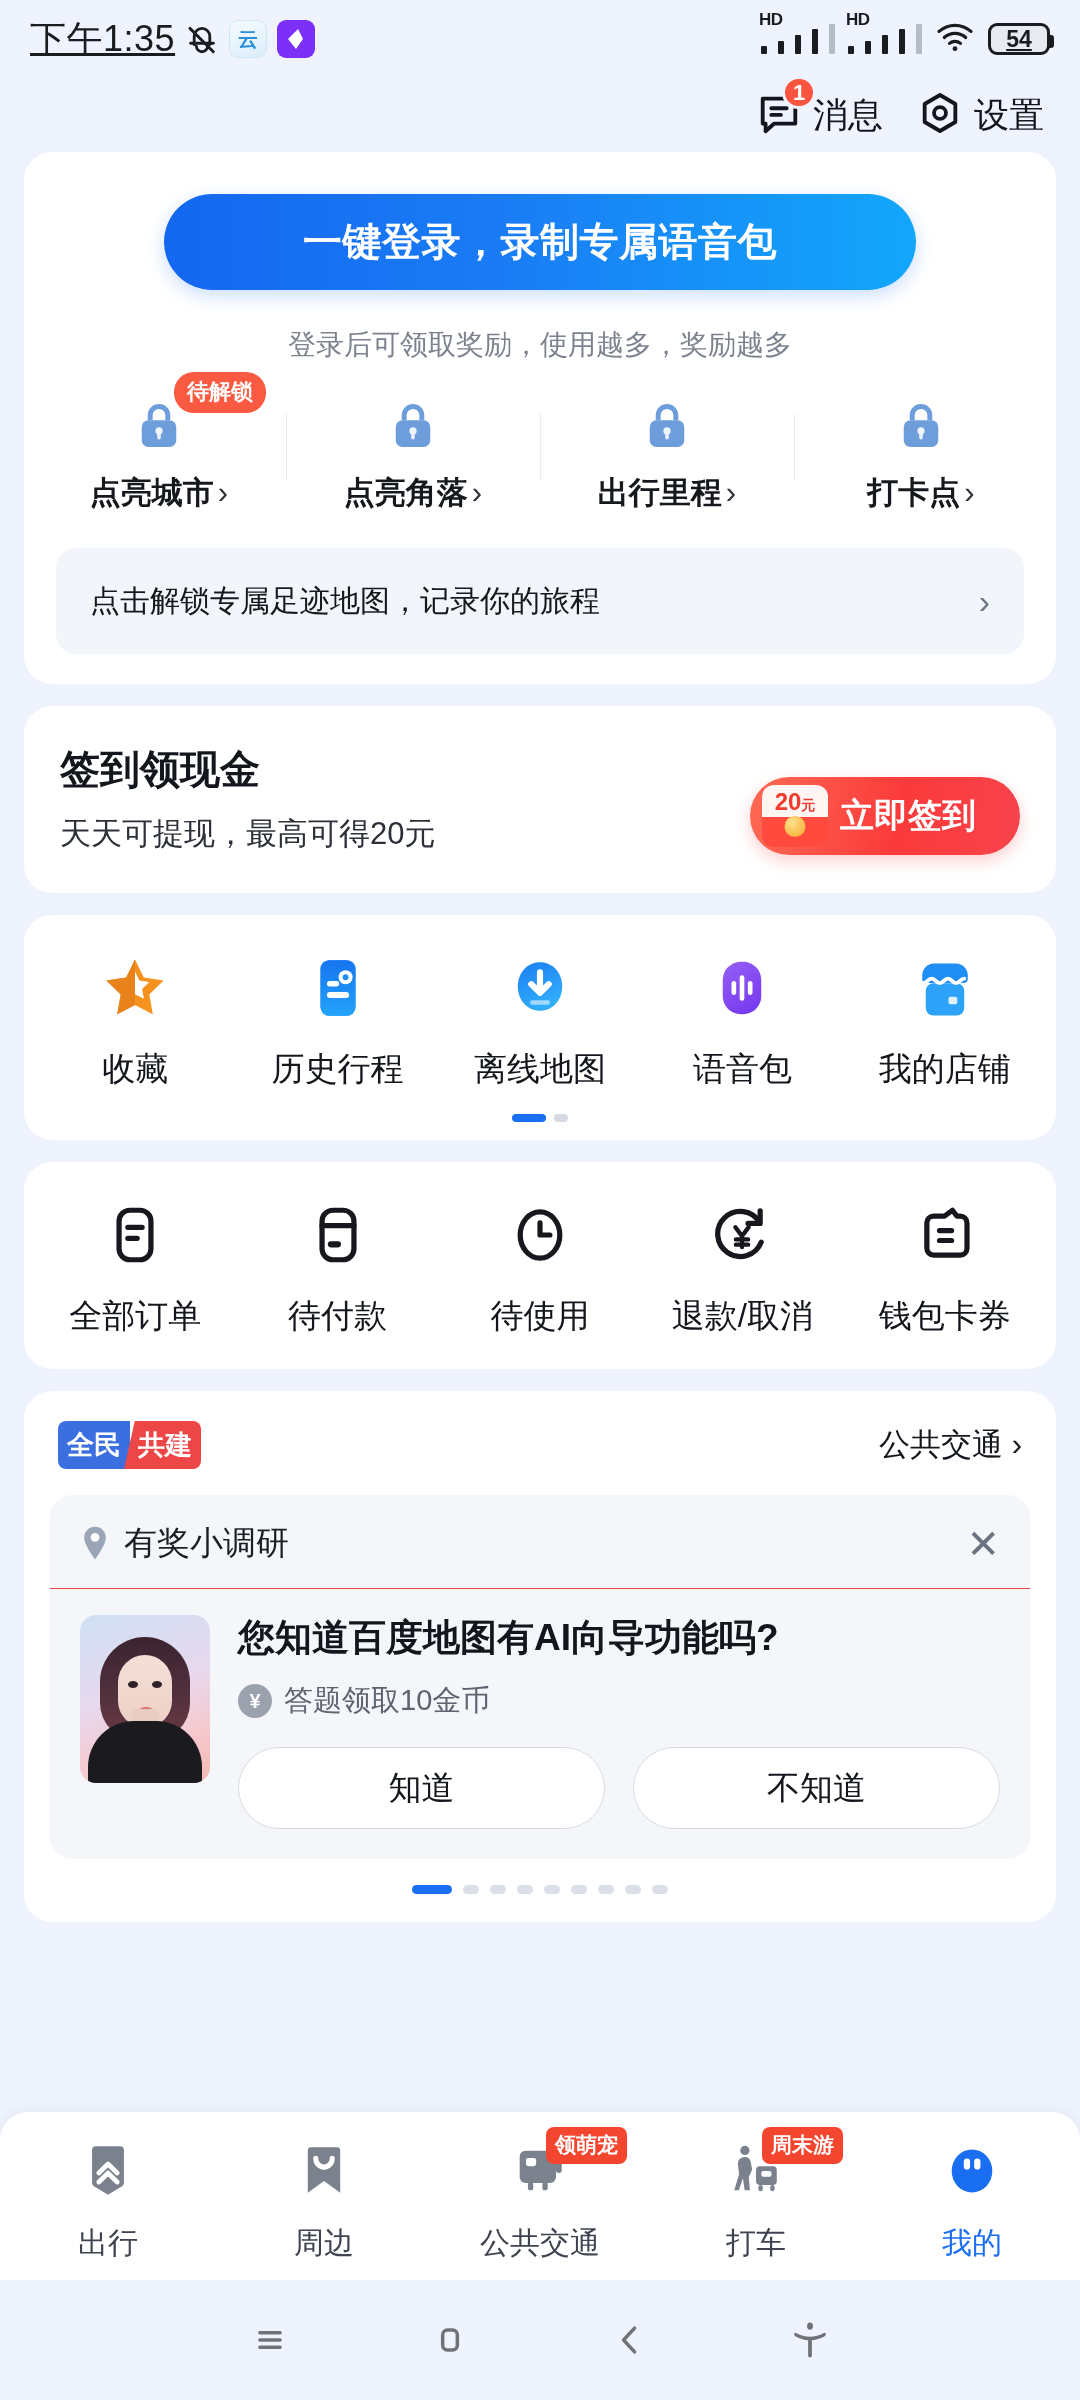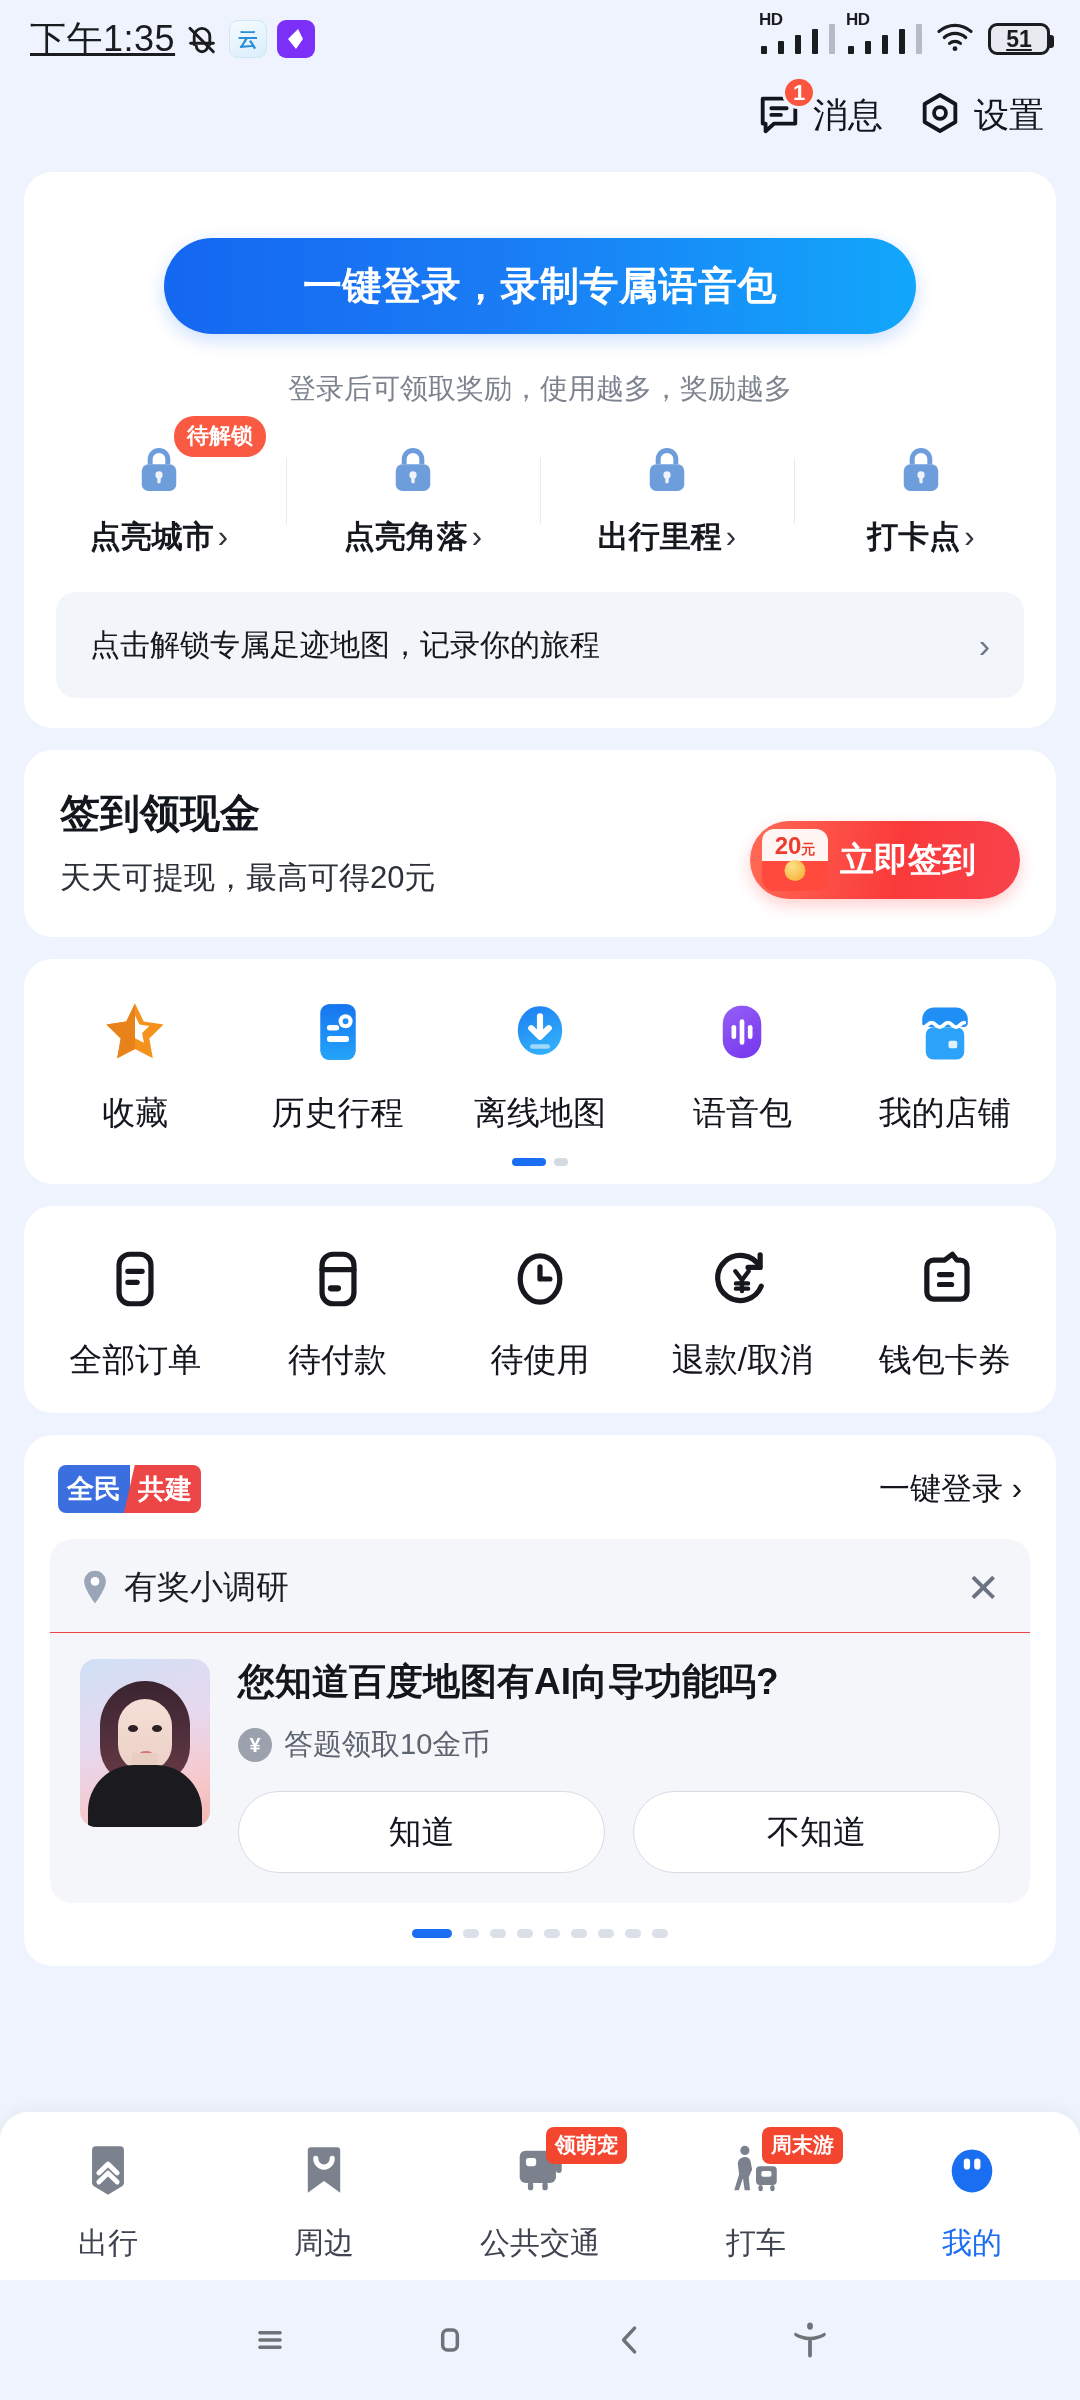--- a/index.html
+++ b/index.html
@@ -66,21 +66,21 @@
     display:flex; align-items:center; justify-content:center; font-weight:600; padding:0 8px;
     border: 3px solid #eff3fd;
   }
 
   
   .card {
     margin: 0 24px 22px; background: #fff; border-radius: 28px;
   }
 
   
-  .login-card { padding: 66px 0 30px; margin-top: 20px; }
+  .login-card { padding: 42px 0 30px; }
   .login-btn {
     display:flex; align-items:center; justify-content:center;
     height: 96px; margin: 0 140px;
     border-radius: 48px;
     background: linear-gradient(90deg,#1467f0 0%, #1a7cf5 45%, #12a7fb 100%);
     color:#fff; font-size: 39px; font-weight: 700; letter-spacing: .5px;
     box-shadow: 0 6px 18px rgba(24,110,240,.22);
   }
   .login-sub {
     text-align:center; margin-top: 36px; font-size: 28px; color: #7c838f;
@@ -269,21 +269,21 @@
     </span>
     <span>
       <svg width="40" height="32" viewBox="0 0 24 20" fill="none" stroke="#1b1c20" stroke-width="2" stroke-linecap="round">
         <path d="M2 6.5a15 15 0 0 1 20 0"></path>
         <path d="M5.3 10.3a10 10 0 0 1 13.4 0"></path>
         <path d="M8.6 14a5.2 5.2 0 0 1 6.8 0"></path>
         <circle cx="12" cy="17.3" r="1.5" fill="#1b1c20" stroke="none"></circle>
       </svg>
     </span>
     <span class="batt">
-      <span>51</span>
+      <span>54</span>
     </span>
   </div>
 </div>
 
 <div class="header">
   <div class="hdr-item">
     <span>
       <svg width="46" height="46" viewBox="0 0 24 24" fill="none" stroke="#13161c" stroke-width="2" stroke-linejoin="round">
         <path d="M3.5 4.5h17v13h-11l-4.5 4v-4h-1.5z"></path>
         <path d="M8 9.5h8M8 13h5" stroke-linecap="round"></path>
@@ -525,21 +525,21 @@
 
   </div>
 </div>
 
 <div class="card survey-card">
   <div class="survey-top">
     <span class="qg-logo">
       <span class="a">全民</span>
       <span class="b">共建</span>
     </span>
-    <span class="feedback">一键登录 ›</span>
+    <span class="feedback">公共交通 ›</span>
   </div>
 
   <div class="survey-box">
     <div class="survey-hd">
       <span class="pin">
         <svg width="30" height="38" viewBox="0 0 20 26">
           <path d="M10 1.2c4.1 0 7.4 3.3 7.4 7.4 0 5.3-7.4 15-7.4 15S2.6 13.9 2.6 8.6C2.6 4.5 5.9 1.2 10 1.2z" fill="#9aa6b8"></path>
           <circle cx="10" cy="8.4" r="3" fill="#fff"></circle>
         </svg>
       </span>

